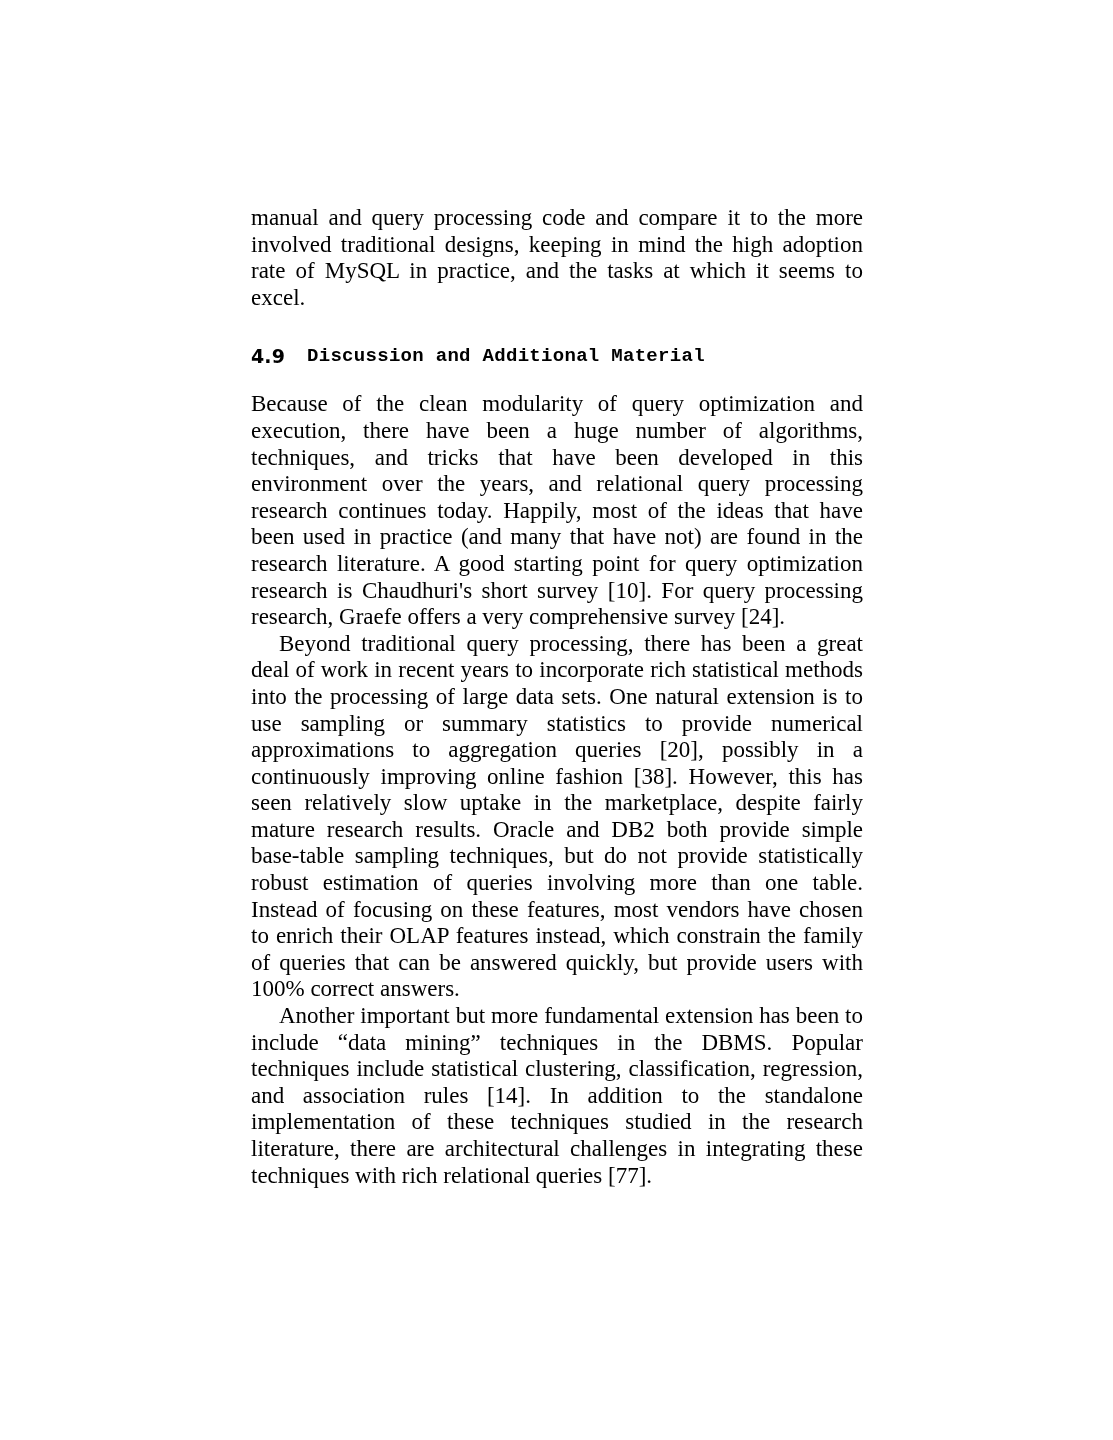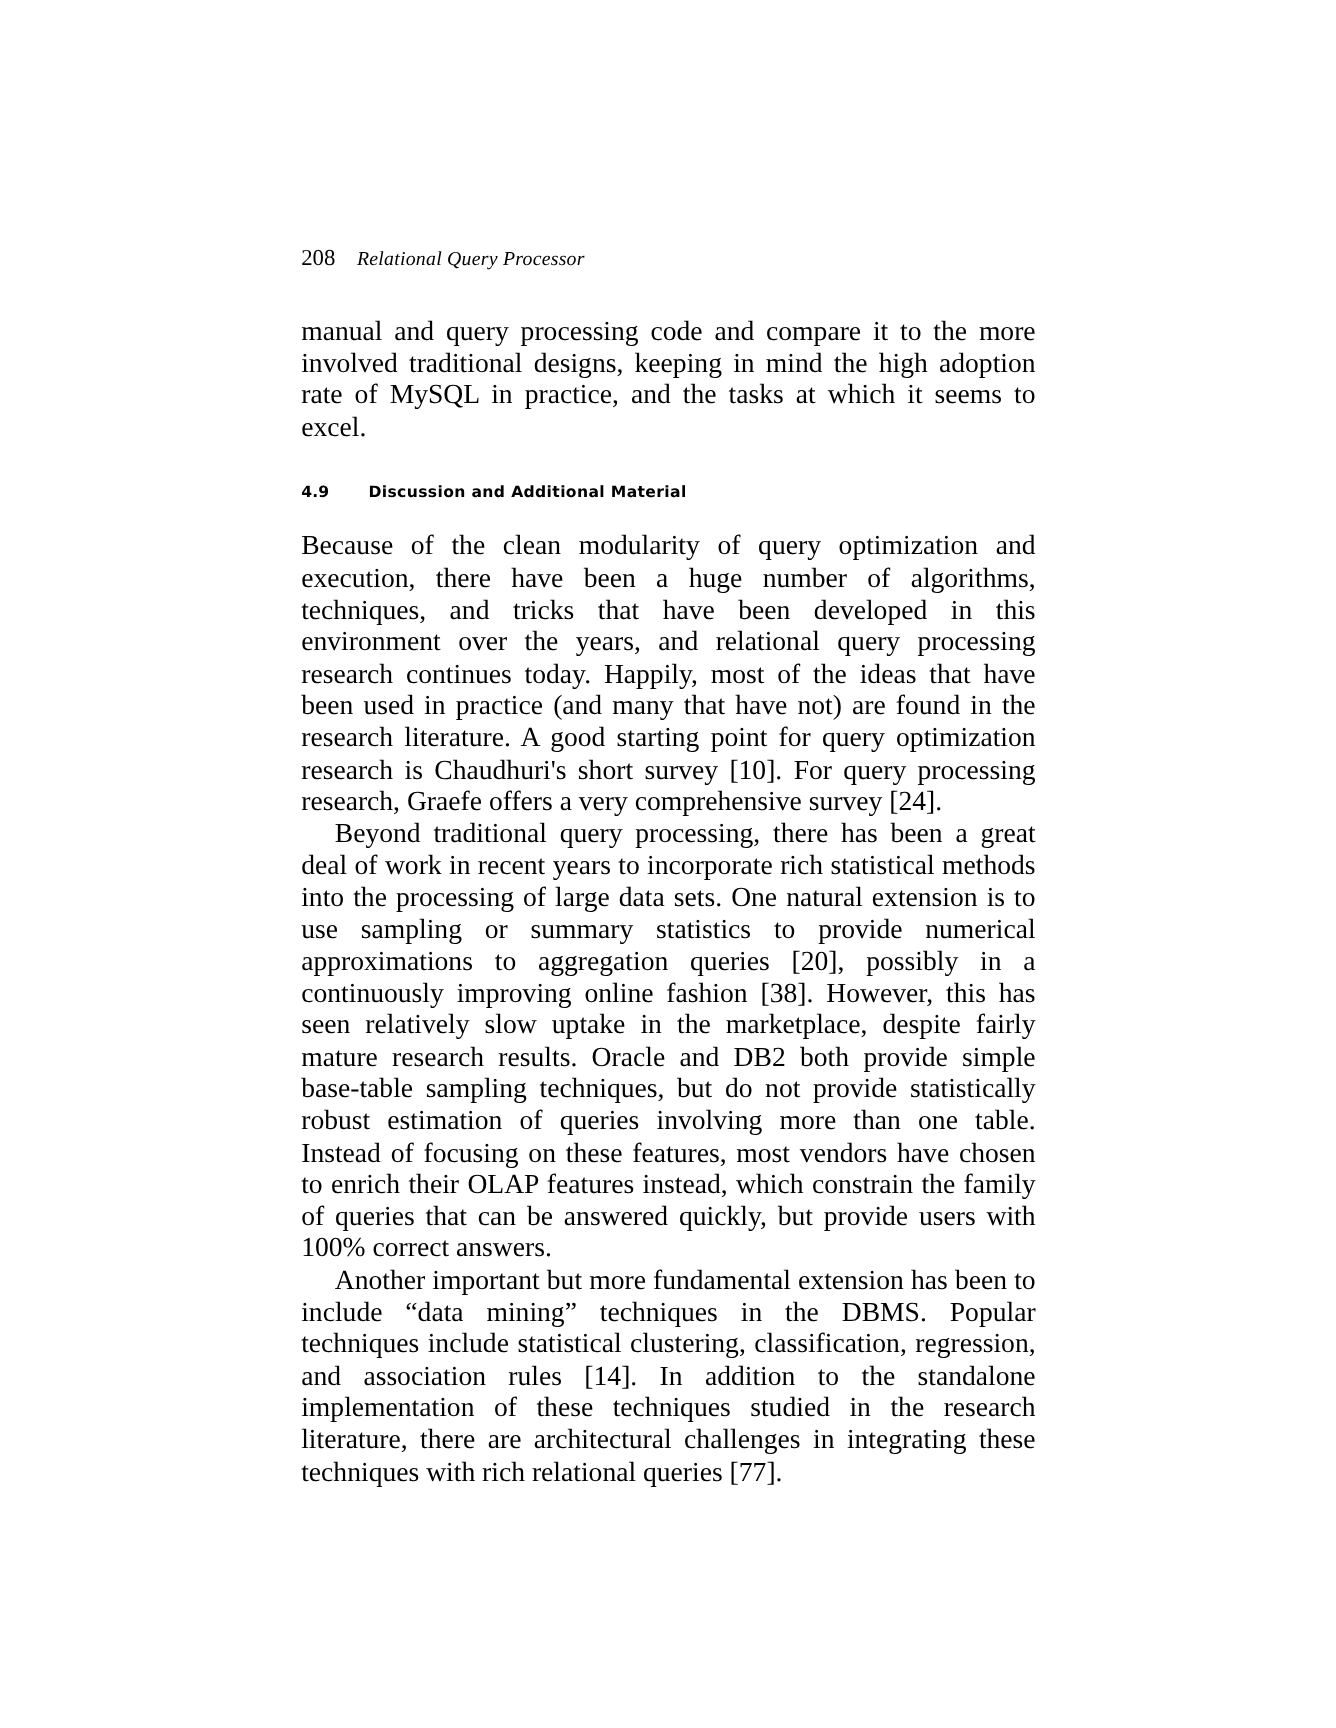--- a/index.html
+++ b/index.html
@@ -57,41 +57,38 @@
   p.indent {
     text-indent: 28px;
   }
   .section-heading {
     display: flex;
     align-items: flex-end;
     margin-top: 34px;
     margin-bottom: 24px;
     font-family: "DejaVu Sans", sans-serif;
     font-weight: bold;
-    font-size: 13px;
+    font-size: 19px;
     letter-spacing: 0.1px;
   }
   .section-heading .sec-num {
     width: 56px;
     flex: 0 0 56px;
   }
   .section-heading .sec-title {
     letter-spacing: 0.3px;
+    font-family: Liberation Mono, monospace;
   }
 </style>
 </head>
 <body>
 
 <div class="page">
   <div class="content">
 
-    <div class="running-head">
-      <span class="page-number">208</span>
-      <span class="head-title">Relational Query Processor</span>
-    </div>
 
     <p class="body-text">manual and query processing code and compare it to the more involved traditional designs, keeping in mind the high adoption rate of MySQL in practice, and the tasks at which it seems to excel.</p>
 
     <div class="section-heading">
       <span class="sec-num">4.9</span>
       <span class="sec-title">Discussion and Additional Material</span>
     </div>
 
     <p class="body-text">Because of the clean modularity of query optimization and execution, there have been a huge number of algorithms, techniques, and tricks that have been developed in this environment over the years, and relational query processing research continues today. Happily, most of the ideas that have been used in practice (and many that have not) are found in the research literature. A good starting point for query optimization research is Chaudhuri's short survey [10]. For query processing research, Graefe offers a very comprehensive survey [24].</p>
     <p class="body-text indent">Beyond traditional query processing, there has been a great deal of work in recent years to incorporate rich statistical methods into the processing of large data sets. One natural extension is to use sampling or summary statistics to provide numerical approximations to aggregation queries [20], possibly in a continuously improving online fashion [38]. However, this has seen relatively slow uptake in the marketplace, despite fairly mature research results. Oracle and DB2 both provide simple base-table sampling techniques, but do not provide statistically robust estimation of queries involving more than one table. Instead of focusing on these features, most vendors have chosen to enrich their OLAP features instead, which constrain the family of queries that can be answered quickly, but provide users with 100% correct answers.</p>

